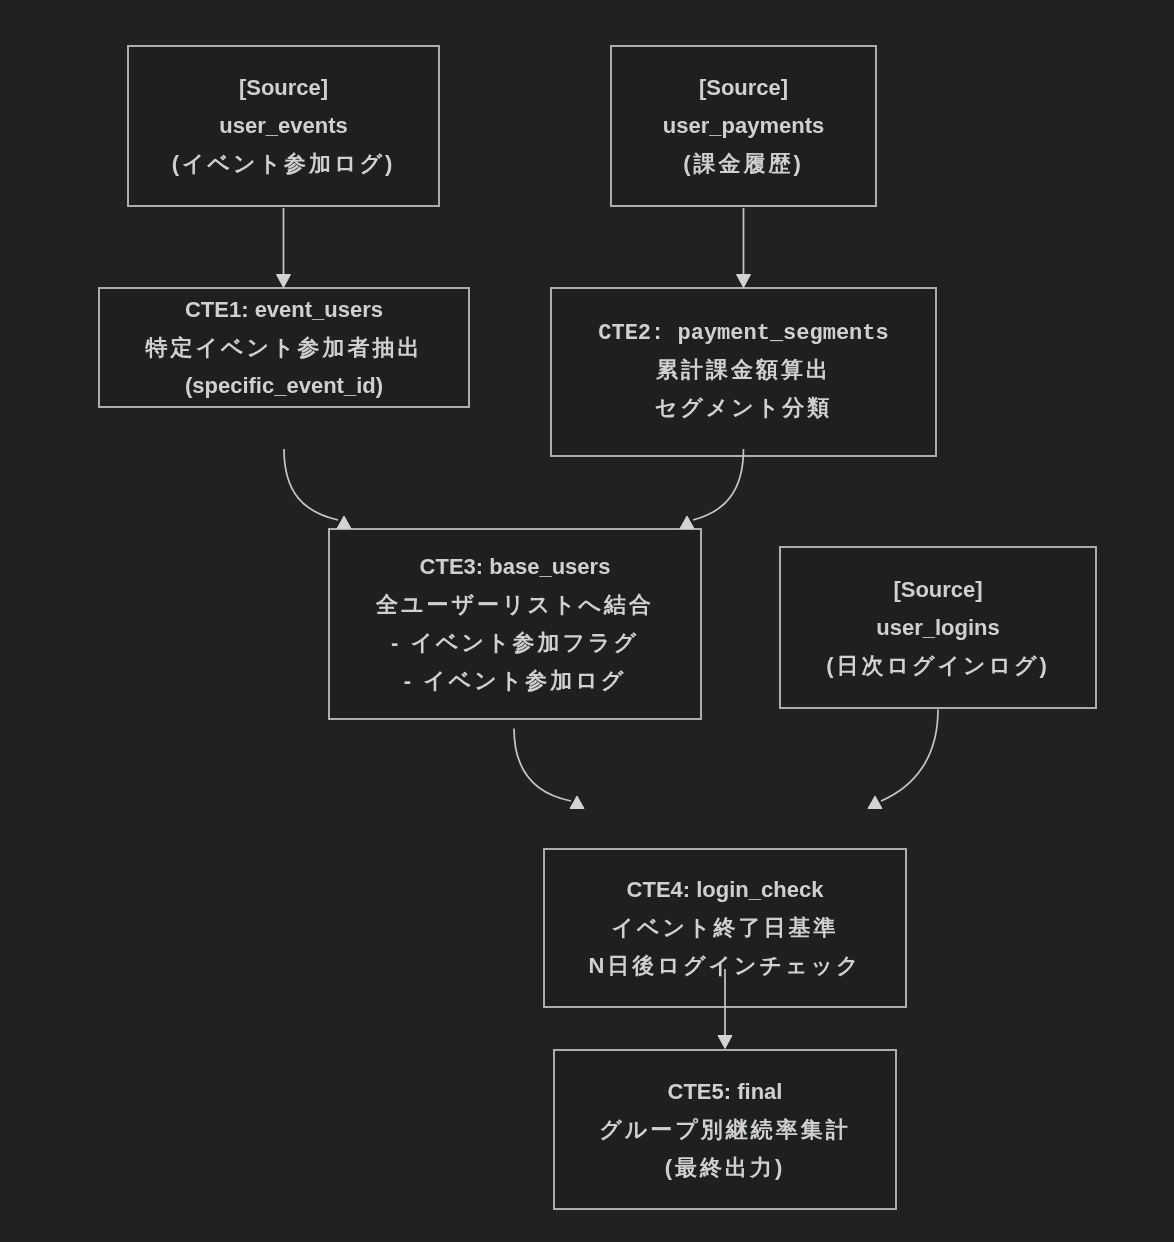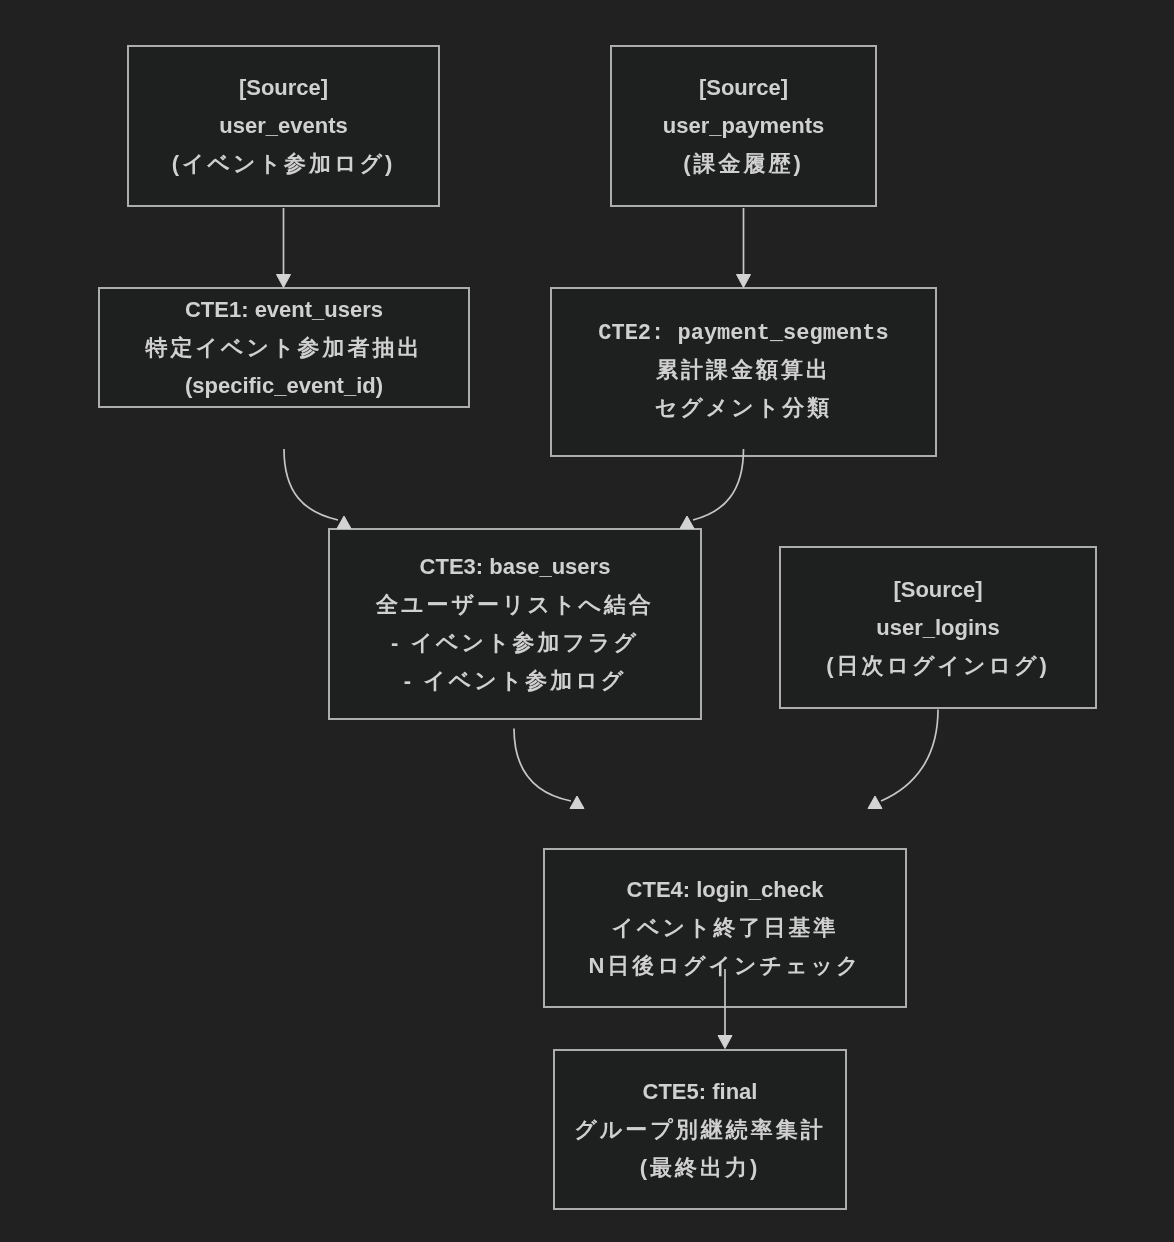--- a/index.html
+++ b/index.html
@@ -93,21 +93,21 @@
     <span>user_logins</span>
     <span class="jp">(日次ログインログ)</span>
   </div>
 
   <div class="node" style="left:543px; top:808px; width:364px; height:160px;margin-top:40px;">
     <span>CTE4: login_check</span>
     <span class="jp">イベント終了日基準</span>
     <span class="jp">N日後ログインチェック</span>
   </div>
 
-  <div class="node" style="left:553px; top:1049px; width:294px; height:161px;">
+  <div class="node" style="left:553px; top:1049px; width:344px; height:161px;">
     <span>CTE5: final</span>
     <span class="jp">グループ別継続率集計</span>
     <span class="jp">(最終出力)</span>
   </div>
 
   <svg class="edges" width="1174" height="1242" viewBox="0 0 1174 1242" aria-hidden="true">
 
     <path d="M283.5,208 L283.5,276"></path>
     <polygon points="276.5,274.5 290.5,274.5 283.5,287.5"></polygon>
 

